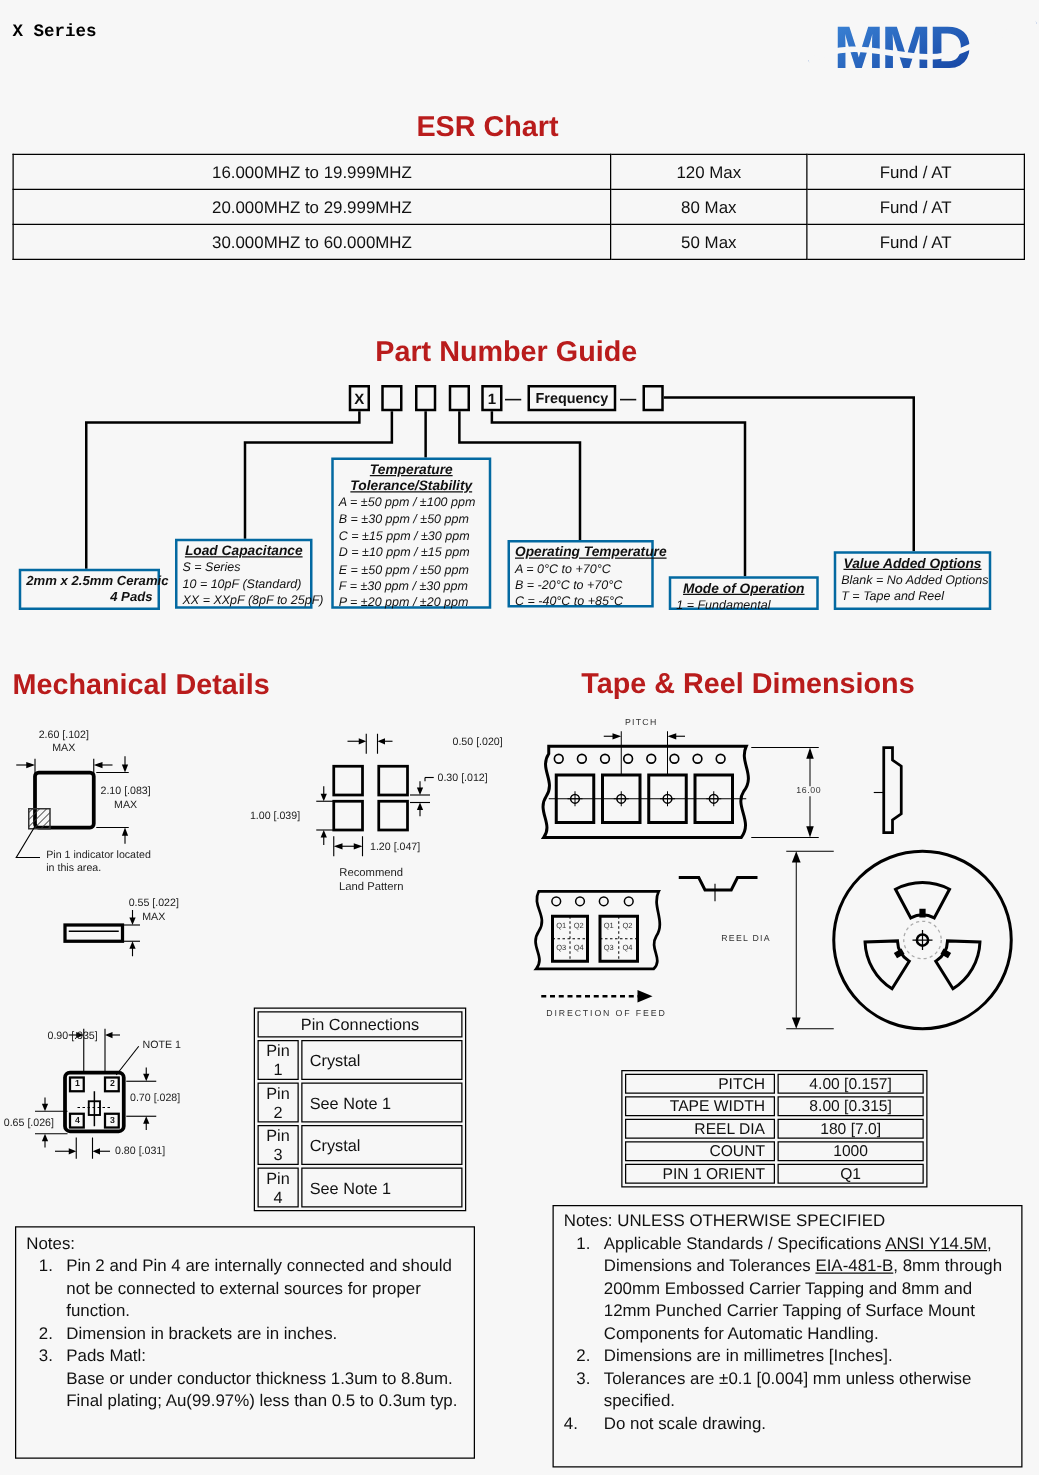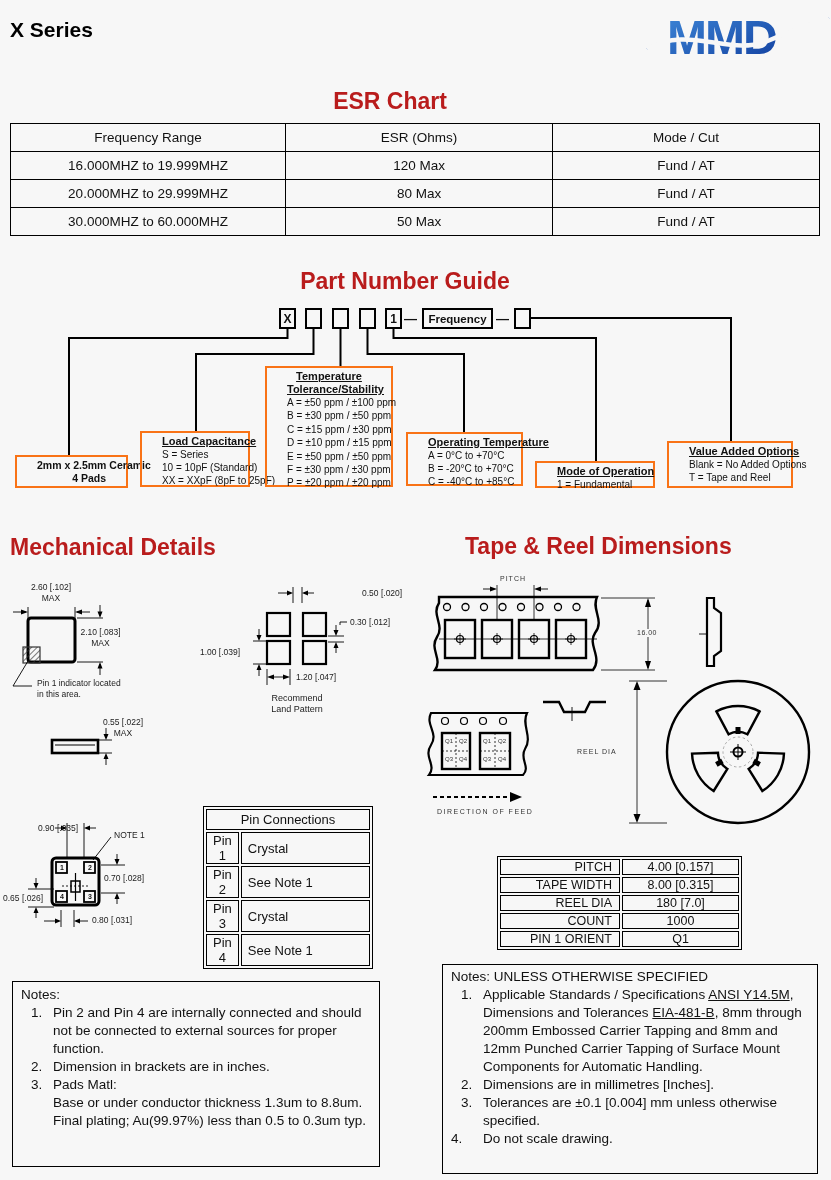--- a/index.html
+++ b/index.html
@@ -1,34 +1,34 @@
 <!DOCTYPE html>
 <html><head>
 <meta charset="utf-8">
 <style>
   * { margin:0; padding:0; box-sizing:border-box; }
   body { background:#f7f7f7; font-family:"Liberation Sans", sans-serif; color:#111; }
   .page { position:relative; width:831px; height:1180px; background:#f7f7f7; overflow:hidden; }
   .abs { position:absolute; }
 
-  .doc-title { left:10px; top:18px; font-size:21px; font-weight:600; color:#000; }
+  .doc-title { left:10px; top:18px; font-size:14px; font-weight:600; color:#000;font-family:Liberation Mono, monospace; }
 
   h2.sec { font-size:23px; font-weight:bold; color:#b91c1c; }
   .center-head { text-align:center; }
 
   
   table.esr { border-collapse:collapse; width:810px; font-size:13.5px; }
   table.esr th, table.esr td { border:1.5px solid #000; height:28px; text-align:center; font-weight:normal; background:transparent; }
 
   
   .pn-box { position:absolute; border:2px solid #000; font-weight:bold; font-size:12px;
             display:flex; align-items:center; justify-content:center; background:transparent; }
   .pn-code { width:17px; height:21px; }
   .pn-dash { position:absolute; font-weight:bold; font-size:13px; }
-  .desc-box { position:absolute; border:2px solid #f97316; font-size:10px; line-height:13px; padding:2px 20px; background:transparent; }
+  .desc-box { position:absolute; border:2px solid #0369a1; font-size:10px; line-height:13px; padding:2px 4px; background:transparent;font-style:italic; }
   .desc-box .ttl { display:block; text-align:center; font-weight:bold; text-decoration:underline; font-size:11px; line-height:13px; white-space:nowrap; }
   .desc-box .opt { display:block; white-space:nowrap; }
 
   
   .dlbl { position:absolute; font-size:8.5px; line-height:10px; white-space:nowrap; color:#222; }
   .dlbl.c { text-align:center; }
   .dlbl.r { text-align:center; }
   .dlbl.mask { background:#f7f7f7; padding:0 1px; }
   .tlbl { position:absolute; font-size:7px; line-height:8px; letter-spacing:1px; white-space:nowrap; color:#333; }
   .qlbl { position:absolute; font-size:6px; line-height:7px; width:12px; text-align:center; color:#333; }
@@ -74,25 +74,20 @@
     <path d="M2,41 C45,16 85,50 125,32 C150,21 170,15 184,10" stroke="#2a62c4" stroke-width="2" fill="none"></path>
     <text x="22" y="46" font-family="Liberation Sans, sans-serif" font-size="48" font-weight="bold" letter-spacing="-2" fill="url(#lg)">MMD</text>
     <path d="M2,41 C45,16 85,50 125,32 C150,21 170,15 184,10" stroke="#f7f7f7" stroke-width="4.5" fill="none"></path>
   </svg>
 
   <div class="abs center-head" style="left:0; top:88px; width:780px;">
     <h2 class="sec">ESR Chart</h2>
   </div>
   <table class="abs esr" style="left:10px; top:123px;">
     <tbody>
-        <tr>
-      <th style="width:34%">Frequency Range</th>
-      <th style="width:33%">ESR (Ohms)</th>
-      <th>Mode / Cut</th>
-    </tr>
     <tr>
       <td>16.000MHZ to 19.999MHZ</td>
       <td>120 Max</td>
       <td>Fund / AT</td>
     </tr>
     <tr>
       <td>20.000MHZ to 29.999MHZ</td>
       <td>80 Max</td>
       <td>Fund / AT</td>
     </tr>

